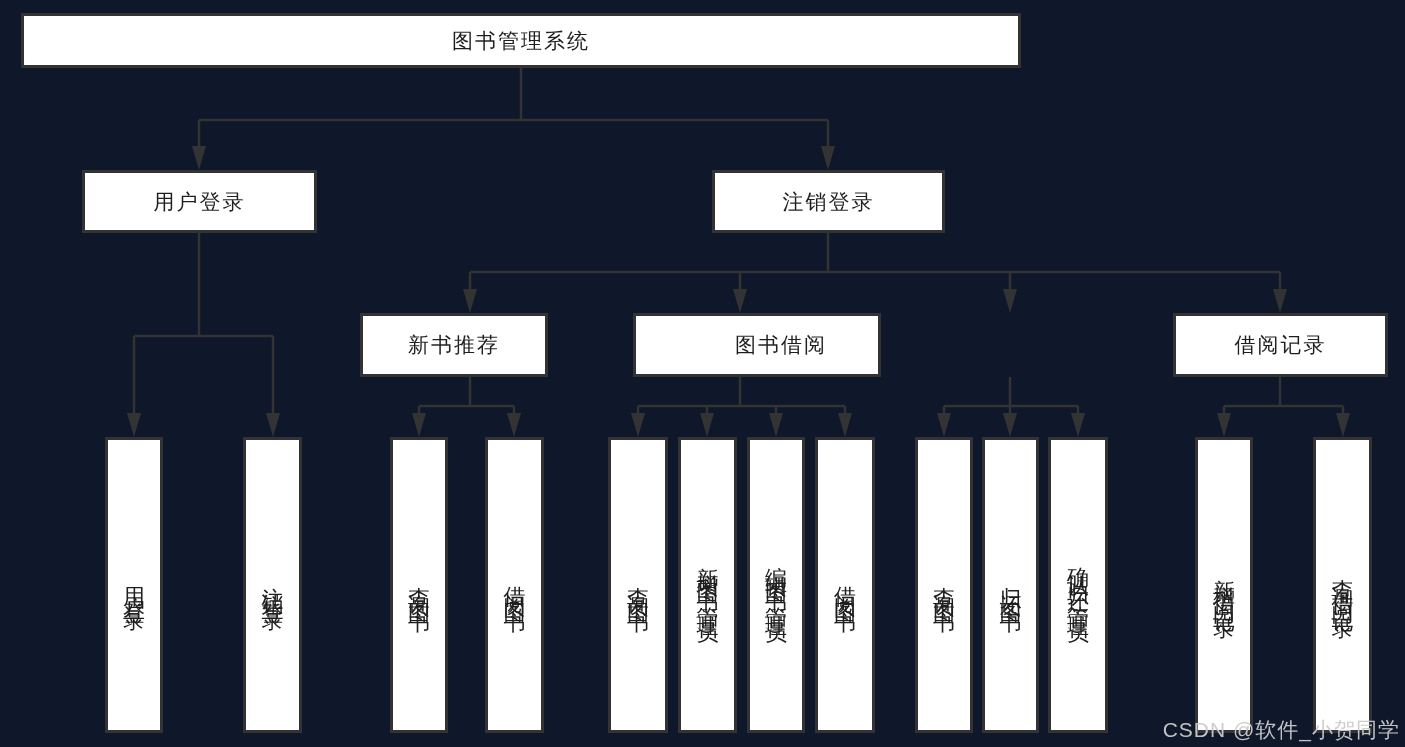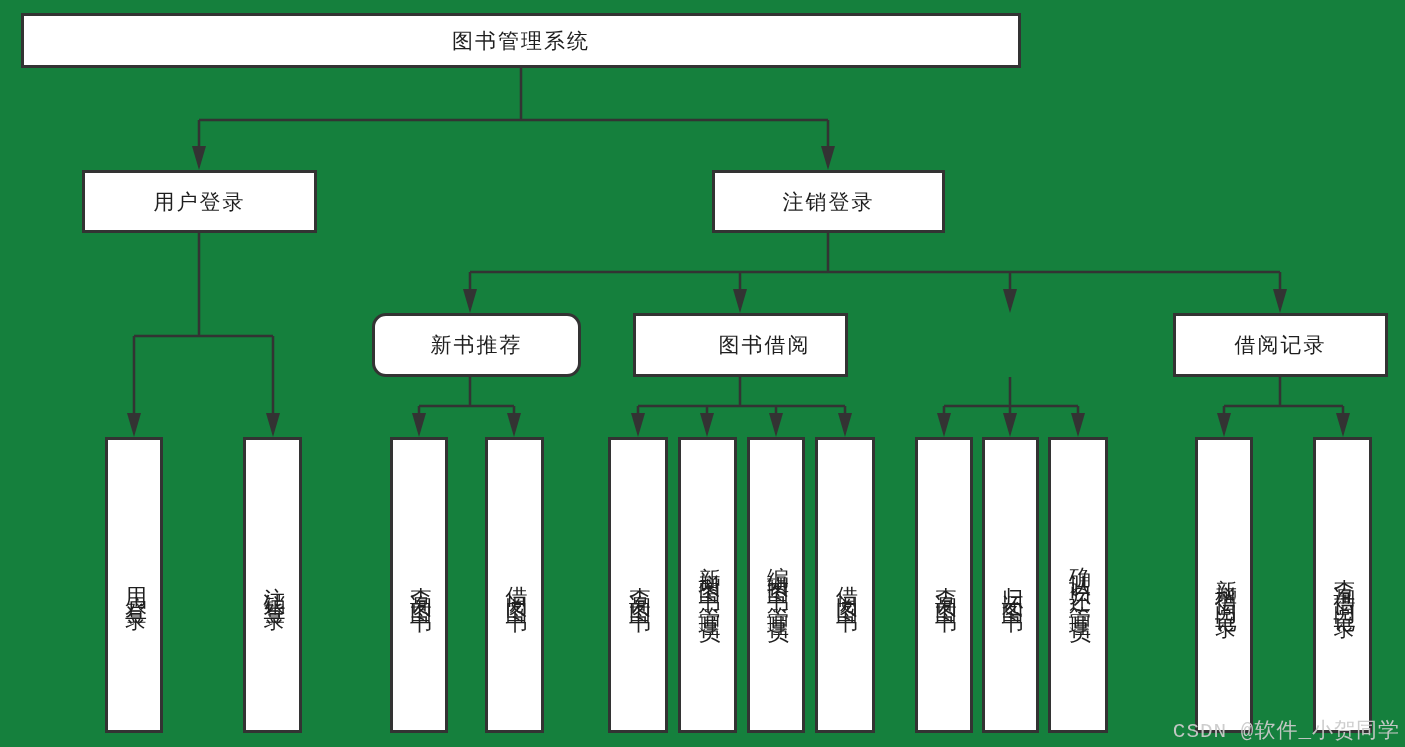--- a/index.html
+++ b/index.html
@@ -1,21 +1,21 @@
 <!DOCTYPE html>
 <html><head>
 <meta charset="utf-8">
 <style>
   html, body { margin: 0; padding: 0; background: #ffffff; }
   .canvas {
     position: relative;
     width: 1405px;
     height: 747px;
-    background: #15803d;
-    font-family: Liberation Mono, monospace;
+    background: #0f172a;
+    font-family: Liberation Sans, sans-serif;
     overflow: hidden;
   }
   .wires { position: absolute; left: 0; top: 0; }
   .box {
     position: absolute;
     background: #ffffff;
     border: 3px solid #333333;
     box-sizing: border-box;
     display: flex;
     align-items: center;
@@ -97,24 +97,24 @@
     <span class="hlabel">图书管理系统</span>
   </div>
 
   <div class="box" style="left:82px; top:170px; width:235px; height:63px;">
     <span class="hlabel">用户登录</span>
   </div>
   <div class="box" style="left:712px; top:170px; width:233px; height:63px;">
     <span class="hlabel">注销登录</span>
   </div>
 
-  <div class="box" style="left:372px; top:313px; width:209px; height:64px;border-radius:14px;">
+  <div class="box" style="left:360px; top:313px; width:188px; height:64px;">
     <span class="hlabel">新书推荐</span>
   </div>
-  <div class="box" style="left:633px; top:313px; width:215px; height:64px;padding-left:48px;">
+  <div class="box" style="left:633px; top:313px; width:248px; height:64px;padding-left:48px;">
     <span class="hlabel">图书借阅</span>
   </div>
   <div class="box" style="left:1173px; top:313px; width:215px; height:64px;">
     <span class="hlabel">借阅记录</span>
   </div>
 
   <div class="box leaf" style="left:105px; top:437px; width:58px; height:296px;">
     <span class="vlabel">用户登录</span>
   </div>
   <div class="box leaf" style="left:243px; top:437px; width:59px; height:296px;">

